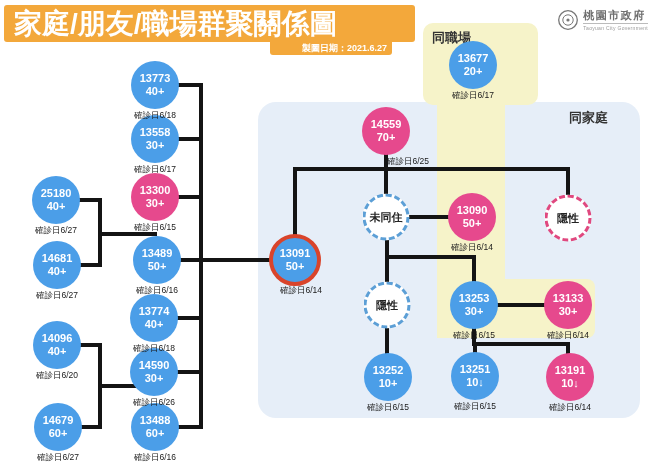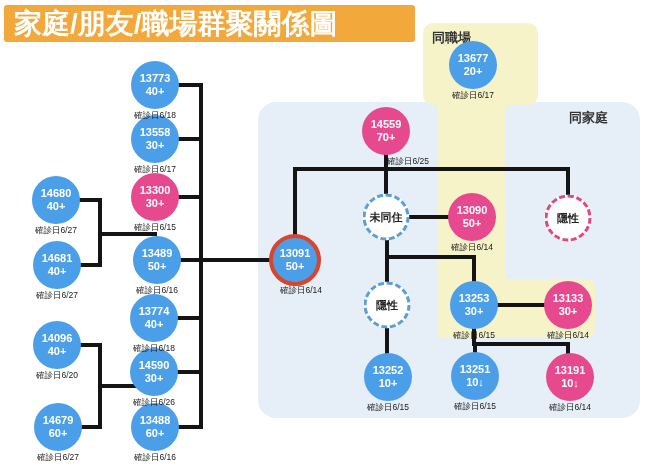--- a/index.html
+++ b/index.html
@@ -122,21 +122,21 @@
         <span>14590</span>
         <span>30+</span>
       </div>
       <div class="datelabel" style="left: 154px; top: 397px;">確診日6/26</div>
       <div class="node blue" style="left: 155px; top: 427px;">
         <span>13488</span>
         <span>60+</span>
       </div>
       <div class="datelabel" style="left: 155px; top: 452px;">確診日6/16</div>
       <div class="node blue" style="left: 56px; top: 200px;">
-        <span>14680</span>
+        <span>25180</span>
         <span>40+</span>
       </div>
       <div class="datelabel" style="left: 56px; top: 225px;">確診日6/27</div>
       <div class="node blue" style="left: 57px; top: 265px; text-align: center;">
         <span>14681</span>
         <span>40+</span>
       </div>
       <div class="datelabel" style="left: 57px; top: 290px;">確診日6/27</div>
       <div class="node blue" style="left: 57px; top: 345px;">
         <span>14096</span>
@@ -194,15 +194,29 @@
       <div class="node pink" style="left: 570px; top: 377px;">
         <span>13191</span>
         <span>10↓</span>
       </div>
       <div class="datelabel" style="left: 570px; top: 402px;">確診日6/14</div>
     </div>
 
   <div class="banner">
     <h1>家庭/朋友/職場群聚關係圖</h1>
   </div>
-
+  <div class="datebar">
+    <span>製圖日期：2021.6.27</span>
+  </div>
+
+  <div class="logo">
+    <svg width="22" height="22" viewBox="0 0 22 22">
+      <circle cx="11" cy="11" r="9.3" fill="none" stroke="#777" stroke-width="1.3"></circle>
+      <circle cx="11" cy="11" r="5.2" fill="none" stroke="#777" stroke-width="1"></circle>
+      <circle cx="11" cy="11" r="1.6" fill="#777"></circle>
+    </svg>
+    <div>
+      <span class="org">桃園市政府</span>
+      <span class="en">Taoyuan City Government</span>
+    </div>
+  </div>
 
 </div>
 
 </body></html>

